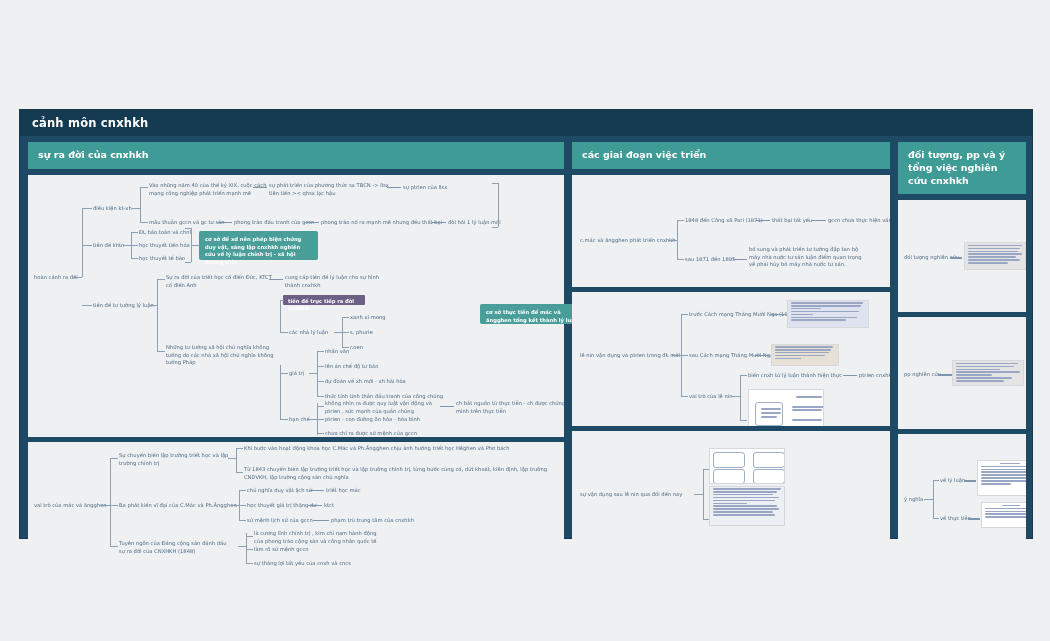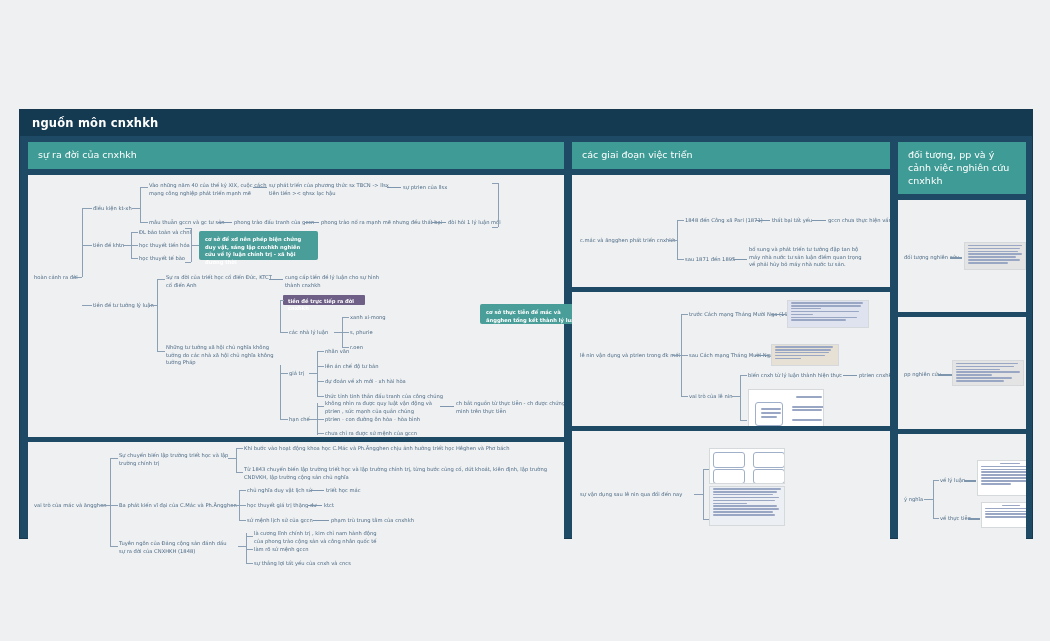--- a/index.html
+++ b/index.html
@@ -9,21 +9,21 @@
          box-shadow:0 0 0 1px #17384f;}
   #title{height:26px;line-height:26px;padding-left:12px;color:#ffffff;font-size:11.5px;font-weight:bold;
          background:#143a52;letter-spacing:.2px;}
   #cols{position:absolute;left:0;top:26px;right:0;bottom:0;display:flex;}
 
   .col{display:flex;flex-direction:column;margin:0 0 0 0;}
   .col.c1{width:548px;}
   .col.c2{width:326px;}
   .col.c3{width:138px;flex:1;}
 
-  .colhead{background:#3f9b95;color:#fff;font-size:9.5px;font-weight:normal;padding:7px 10px;
+  .colhead{background:#3f9b95;color:#fff;font-size:9.5px;font-weight:bold;padding:7px 10px;
            line-height:1.35;box-sizing:border-box;margin:6px 4px 0 8px;}
   .col.c2 .colhead{margin-left:4px;}
   .col.c3 .colhead{margin-left:4px;margin-right:6px;}
 
   .panel{background:#eef0f1;margin:6px 4px 0 8px;position:relative;flex:none;overflow:hidden;
          box-sizing:border-box;}
   .col.c2 .panel{margin-left:4px;}
   .col.c3 .panel{margin-left:4px;margin-right:6px;}
   .lbl{position:absolute;font-size:5.2px;color:#4d6a85;line-height:1.5;white-space:pre;}
   .lbl.w{white-space:normal;}
@@ -46,21 +46,21 @@
   .thumb.redish{background:#eceff4;}
   .r{background:#d06a6a;} .o{background:#d59a55;} .b{background:#7f8fc0;} .k{background:#8c8c8c;}
 
   .diagbox{position:absolute;border:1px solid #9fb0c8;border-radius:3px;background:#fff;}
 </style>
 </head>
 <body>
 
 <div id="board">
 
-  <div id="title">nguồn môn cnxhkh</div>
+  <div id="title">cảnh môn cnxhkh</div>
 
   <div id="cols">
 
     <div class="col c1">
       <div class="colhead">sự ra đời của cnxhkh</div>
 
       <div class="panel" style="height:262px">
 
         <span class="lbl" style="left:6px;top:99px;">hoàn cảnh ra đời</span>
         <div class="hline" style="left:45px;top:102px;width:9px;"></div>
@@ -314,21 +314,21 @@
             <div class="ln b" style="width:34px"></div>
           <div class="ln r" style="width:64px"></div>
             <div class="ln r" style="width:66px"></div>
           <div class="ln r" style="width:60px"></div>
             <div class="ln r" style="width:62px"></div>
         </div>
       </div>
     </div>
 
     <div class="col c3">
-      <div class="colhead">đối tượng, pp và ý cảnh việc nghiên cứu cnxhkh</div>
+      <div class="colhead">đối tượng, pp và ý tổng việc nghiên cứu cnxhkh</div>
 
       <div class="panel" style="height:112px">
         <span class="lbl" style="left:6px;top:54px;">đối tượng nghiên cứu</span>
         <div class="conn" style="left:52px;top:57px;width:12px;"></div>
         <div class="thumb greyish" style="left:66px;top:42px;width:62px;height:28px;">
           <div class="ln r" style="width:54px"></div>
             <div class="ln b" style="width:52px"></div>
           <div class="ln r" style="width:50px"></div>
             <div class="ln b" style="width:54px"></div>
           <div class="ln b" style="width:48px"></div>

